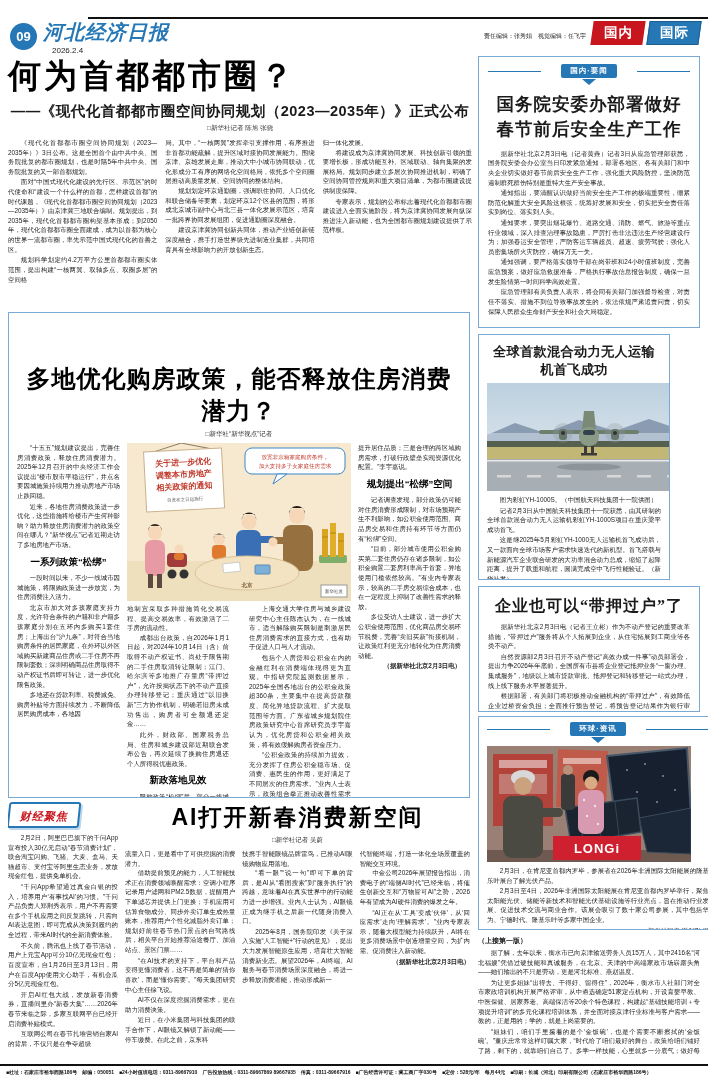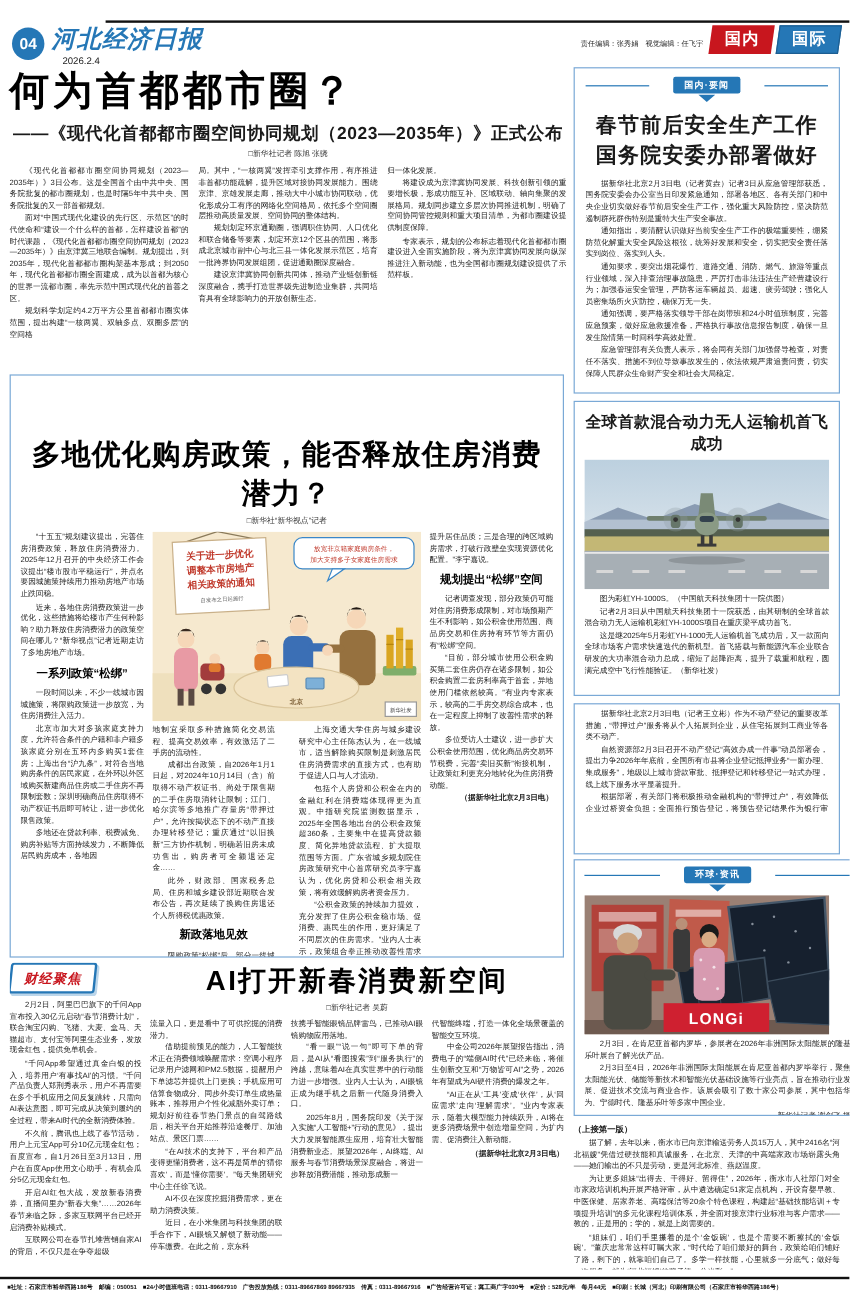--- a/index.html
+++ b/index.html
@@ -55,21 +55,21 @@
             font-size:5px; font-weight:bold; color:#111; white-space:nowrap; overflow:hidden; }
 
   svg { display:block; }
   .credit-right { text-align:right; }
 </style>
 </head>
 <body>
 
 <div class="topline"></div>
 <div class="pagenum">
-    <span>04</span>
+    <span>09</span>
   </div>
 <div class="masthead">河北经济日报</div>
 <div class="date">2026.2.4</div>
 <div class="editors">责任编辑：张秀娟　视觉编辑：任飞宇</div>
 <div class="tab tab-dom">
     <span>国内</span>
   </div>
 <div class="tab tab-int">
     <span>国际</span>
   </div>
@@ -242,33 +242,33 @@
 </div>
 
 <div class="abs box" style="left:478px; top:56px; width:222px; height:272px; padding:7px 9px; overflow:hidden;">
   <div class="badge-wrap">
     <div class="badge-line"></div>
     <div class="badge-tab">国内·要闻</div>
     <div class="badge-line"></div>
   </div>
   <div class="badge-arrow"></div>
   <div class="h-safety">
+    <div>国务院安委办部署做好</div>
     <div>春节前后安全生产工作</div>
-    <div>国务院安委办部署做好</div>
   </div>
   <div class="bt" style="height:168px; overflow:hidden;">
     <div class="p">据新华社北京2月3日电（记者黄垚）记者3日从应急管理部获悉，国务院安委会办公室当日印发紧急通知，部署各地区、各有关部门和中央企业切实做好春节前后安全生产工作，强化重大风险防控，坚决防范遏制群死群伤特别是重特大生产安全事故。</div>
     <div class="p">通知指出，要清醒认识做好当前安全生产工作的极端重要性，绷紧防范化解重大安全风险这根弦，统筹好发展和安全，切实把安全责任落实到岗位、落实到人头。</div>
     <div class="p">通知要求，要突出烟花爆竹、道路交通、消防、燃气、旅游等重点行业领域，深入排查治理事故隐患，严厉打击非法违法生产经营建设行为；加强春运安全管理，严防客运车辆超员、超速、疲劳驾驶；强化人员密集场所火灾防控，确保万无一失。</div>
     <div class="p">通知强调，要严格落实领导干部在岗带班和24小时值班制度，完善应急预案，做好应急救援准备，严格执行事故信息报告制度，确保一旦发生险情第一时间科学高效处置。</div>
     <div class="p">应急管理部有关负责人表示，将会同有关部门加强督导检查，对责任不落实、措施不到位导致事故发生的，依法依规严肃追责问责，切实保障人民群众生命财产安全和社会大局稳定。</div>
   </div>
 </div>
 
-<div class="abs box" style="left:478px; top:334px; width:222px; height:246px; padding:6px 8px; overflow:hidden;">
+<div class="abs box" style="left:478px; top:334px; width:192px; height:246px; padding:6px 8px; overflow:hidden;">
   <div class="h-drone">全球首款混合动力无人运输机首飞成功</div>
   <svg width="204" height="108" viewBox="0 0 204 108">
     <defs>
       <linearGradient id="sky" x1="0" y1="0" x2="0" y2="1">
         <stop offset="0" stop-color="#bcd0df"></stop>
           <stop offset="1" stop-color="#e9eef2"></stop>
       </linearGradient>
     </defs>
     <rect width="204" height="108" fill="url(#sky)"></rect>
     <polygon points="0,52 28,40 58,50 92,37 128,48 162,36 204,50 204,64 0,64" fill="#7386a0" opacity="0.75"></polygon>
@@ -303,20 +303,21 @@
     </g>
   </svg>
   <div class="bt" style="margin-top:4px; height:104px; overflow:hidden;">
     <div class="p">图为彩虹YH-1000S。（中国航天科技集团十一院供图）</div>
     <div class="p">记者2月3日从中国航天科技集团十一院获悉，由其研制的全球首款混合动力无人运输机彩虹YH-1000S项目在重庆梁平成功首飞。</div>
     <div class="p">这是继2025年5月彩虹YH-1000无人运输机首飞成功后，又一款面向全球市场客户需求快速迭代的新机型。首飞搭载与新能源汽车企业联合研发的大功率混合动力总成，缩短了起降距离，提升了载重和航程，圆满完成空中飞行性能验证。（新华社发）</div>
   </div>
 </div>
 
 <div class="abs box" style="left:478px; top:586px; width:222px; height:126px; padding:4px 9px; overflow:hidden;">
+  <div class="h-transfer">企业也可以“带押过户”了</div>
   <div class="bt" style="height:88px; overflow:hidden;">
     <div class="p">据新华社北京2月3日电（记者王立彬）作为不动产登记的重要改革措施，“带押过户”服务将从个人拓展到企业，从住宅拓展到工商业等各类不动产。</div>
     <div class="p">自然资源部2月3日召开不动产登记“高效办成一件事”动员部署会，提出力争2026年年底前，全国所有市县将企业登记抵押业务“一窗办理、集成服务”，地级以上城市贷款审批、抵押登记和转移登记一站式办理，线上线下服务水平显著提升。</div>
     <div class="p">根据部署，有关部门将积极推动金融机构的“带押过户”，有效降低企业过桥资金负担；全面推行预告登记，将预告登记结果作为银行审批、发放贷款依据，确保交易和金融安全；鼓励各地探索开展批量化登记；进一步减环节、减材料、减时间、减成本，企业在同一窗口即可完成登记全部事项，有条件的地区力争实现企业抵押登记1个工作日内完成不动产登记。</div>
   </div>
 </div>
 
 <div class="abs box" style="left:478px; top:716px; width:240px; height:214px; padding:5px 8px; overflow:hidden;">
   <div class="badge-wrap">
     <div class="badge-line"></div>

